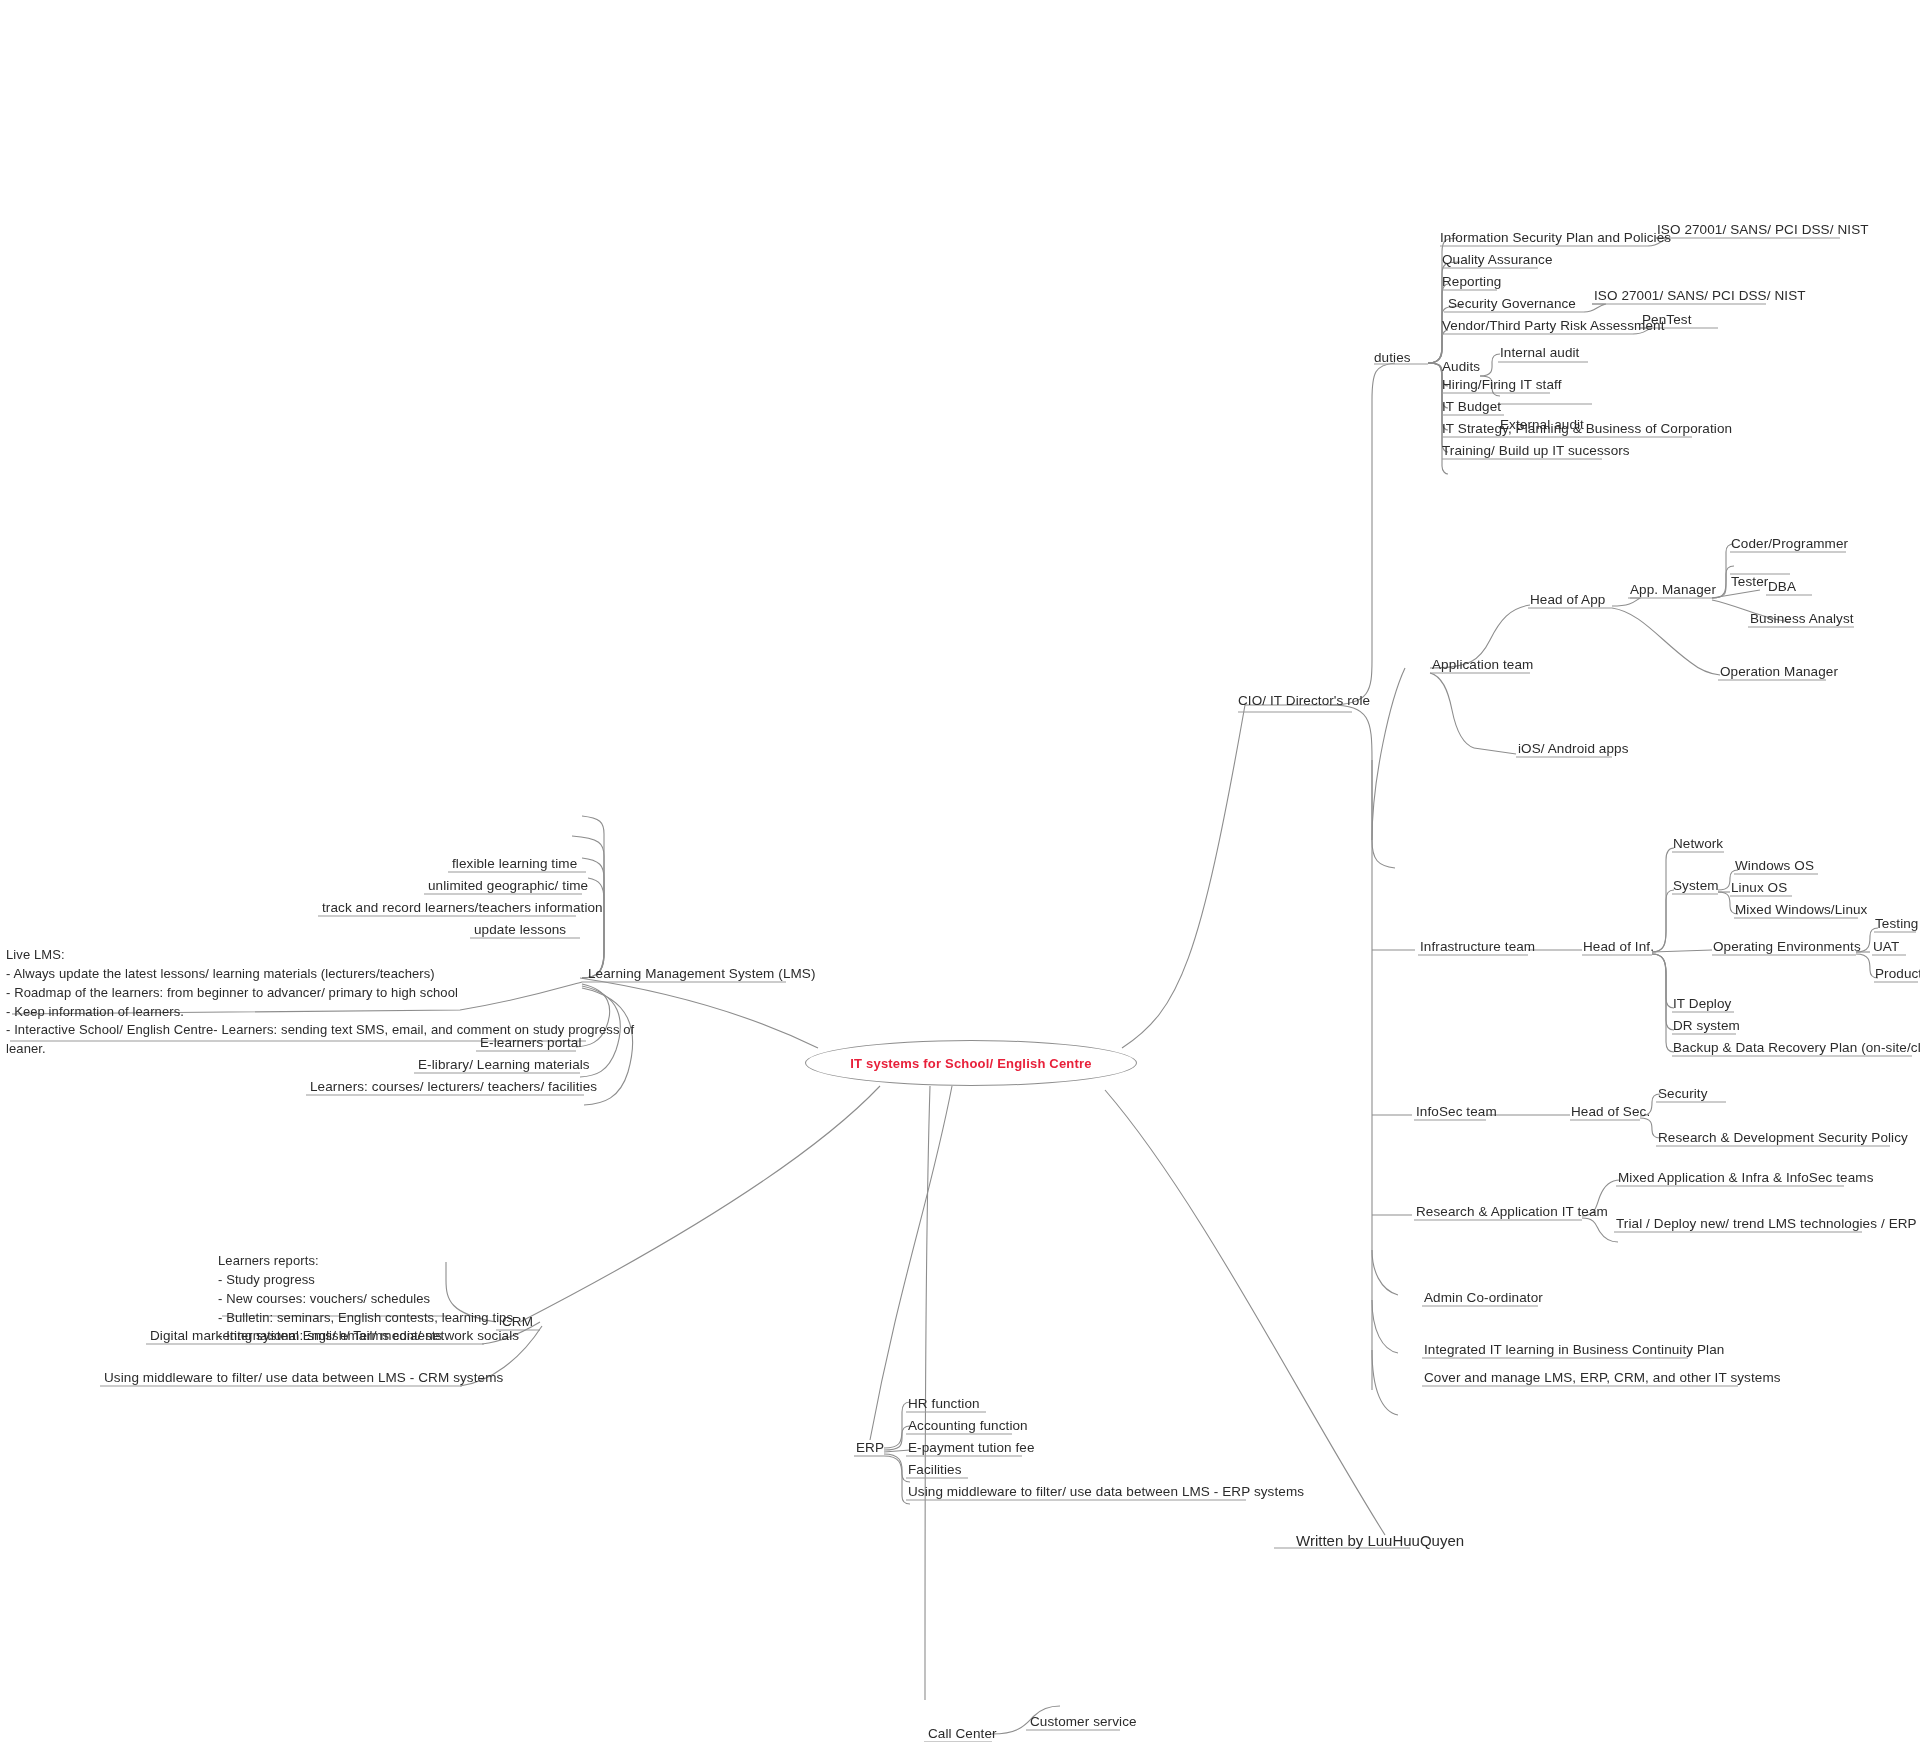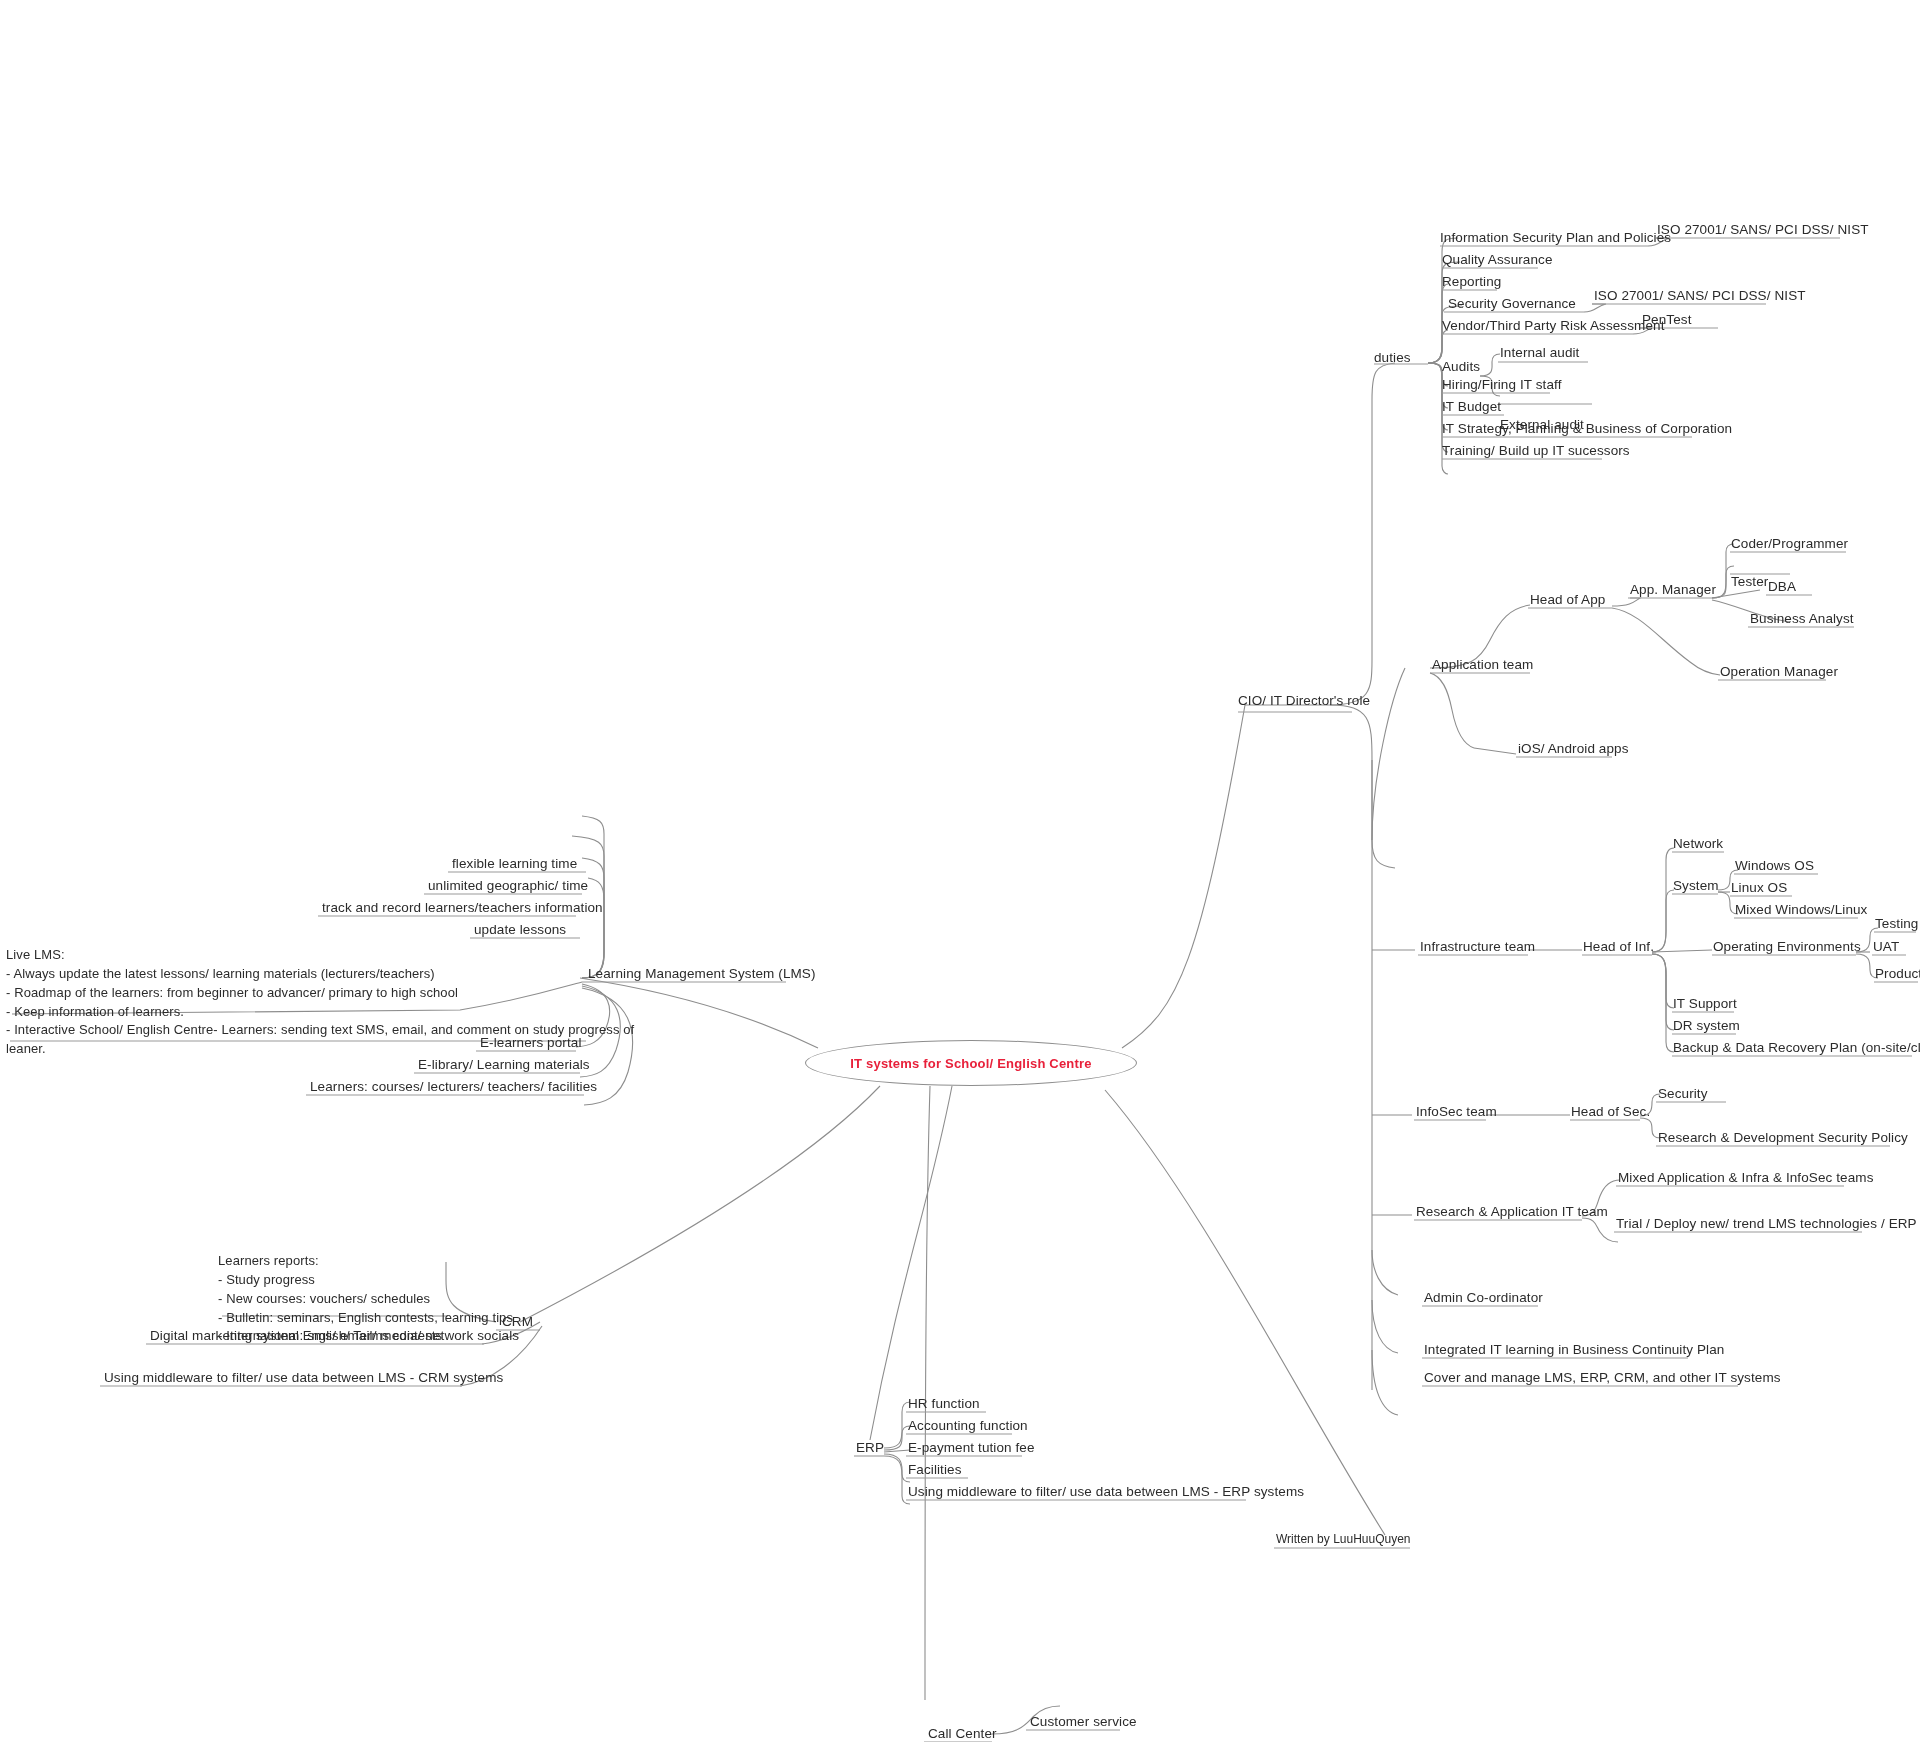--- a/index.html
+++ b/index.html
@@ -59,23 +59,24 @@
     font-size: 13px;
     font-weight: 600;
     display: flex;
     align-items: center;
     justify-content: center;
     letter-spacing: 0.2px;
     white-space: nowrap;
   }
   .written-by {
     position: absolute;
-    font-size: 12px;
+    font-size: 15px;
     color: #2b2b2b;
     white-space: nowrap;
+    margin-left: 20px;
   }
 </style>
 </head>
 <body>
 
 <div id="canvas">
 
   <svg class="links" viewBox="0 0 1920 1742">
 
     <path d="M 1122 1048 C 1180 1010 1200 960 1245 705"></path>
@@ -294,21 +295,21 @@
   <div class="node" style="left:1583px; top:939px;">Head of Inf.</div>
   <div class="node" style="left:1673px; top:836px;">Network</div>
   <div class="node" style="left:1673px; top:878px;">System</div>
   <div class="node" style="left:1735px; top:858px;">Windows OS</div>
   <div class="node" style="left:1731px; top:880px;">Linux OS</div>
   <div class="node" style="left:1735px; top:902px;">Mixed Windows/Linux</div>
   <div class="node" style="left:1713px; top:939px;">Operating Environments</div>
   <div class="node" style="left:1875px; top:916px;">Testing</div>
   <div class="node" style="left:1873px; top:939px;">UAT</div>
   <div class="node" style="left:1875px; top:966px;">Production</div>
-  <div class="node" style="left:1673px; top:996px;">IT Support</div>
+  <div class="node" style="left:1673px; top:996px;">IT Deploy</div>
   <div class="node" style="left:1673px; top:1018px;">DR system</div>
   <div class="node" style="left:1673px; top:1040px;">Backup &amp; Data Recovery Plan (on-site/cloud)</div>
 
   <div class="node" style="left:1416px; top:1104px;">InfoSec team</div>
   <div class="node" style="left:1571px; top:1104px;">Head of Sec.</div>
   <div class="node" style="left:1658px; top:1086px;">Security</div>
   <div class="node" style="left:1658px; top:1130px;">Research &amp; Development Security Policy</div>
 
   <div class="node" style="left:1416px; top:1204px;">Research &amp; Application IT team</div>
   <div class="node" style="left:1618px; top:1170px;">Mixed Application &amp; Infra &amp; InfoSec teams</div>

